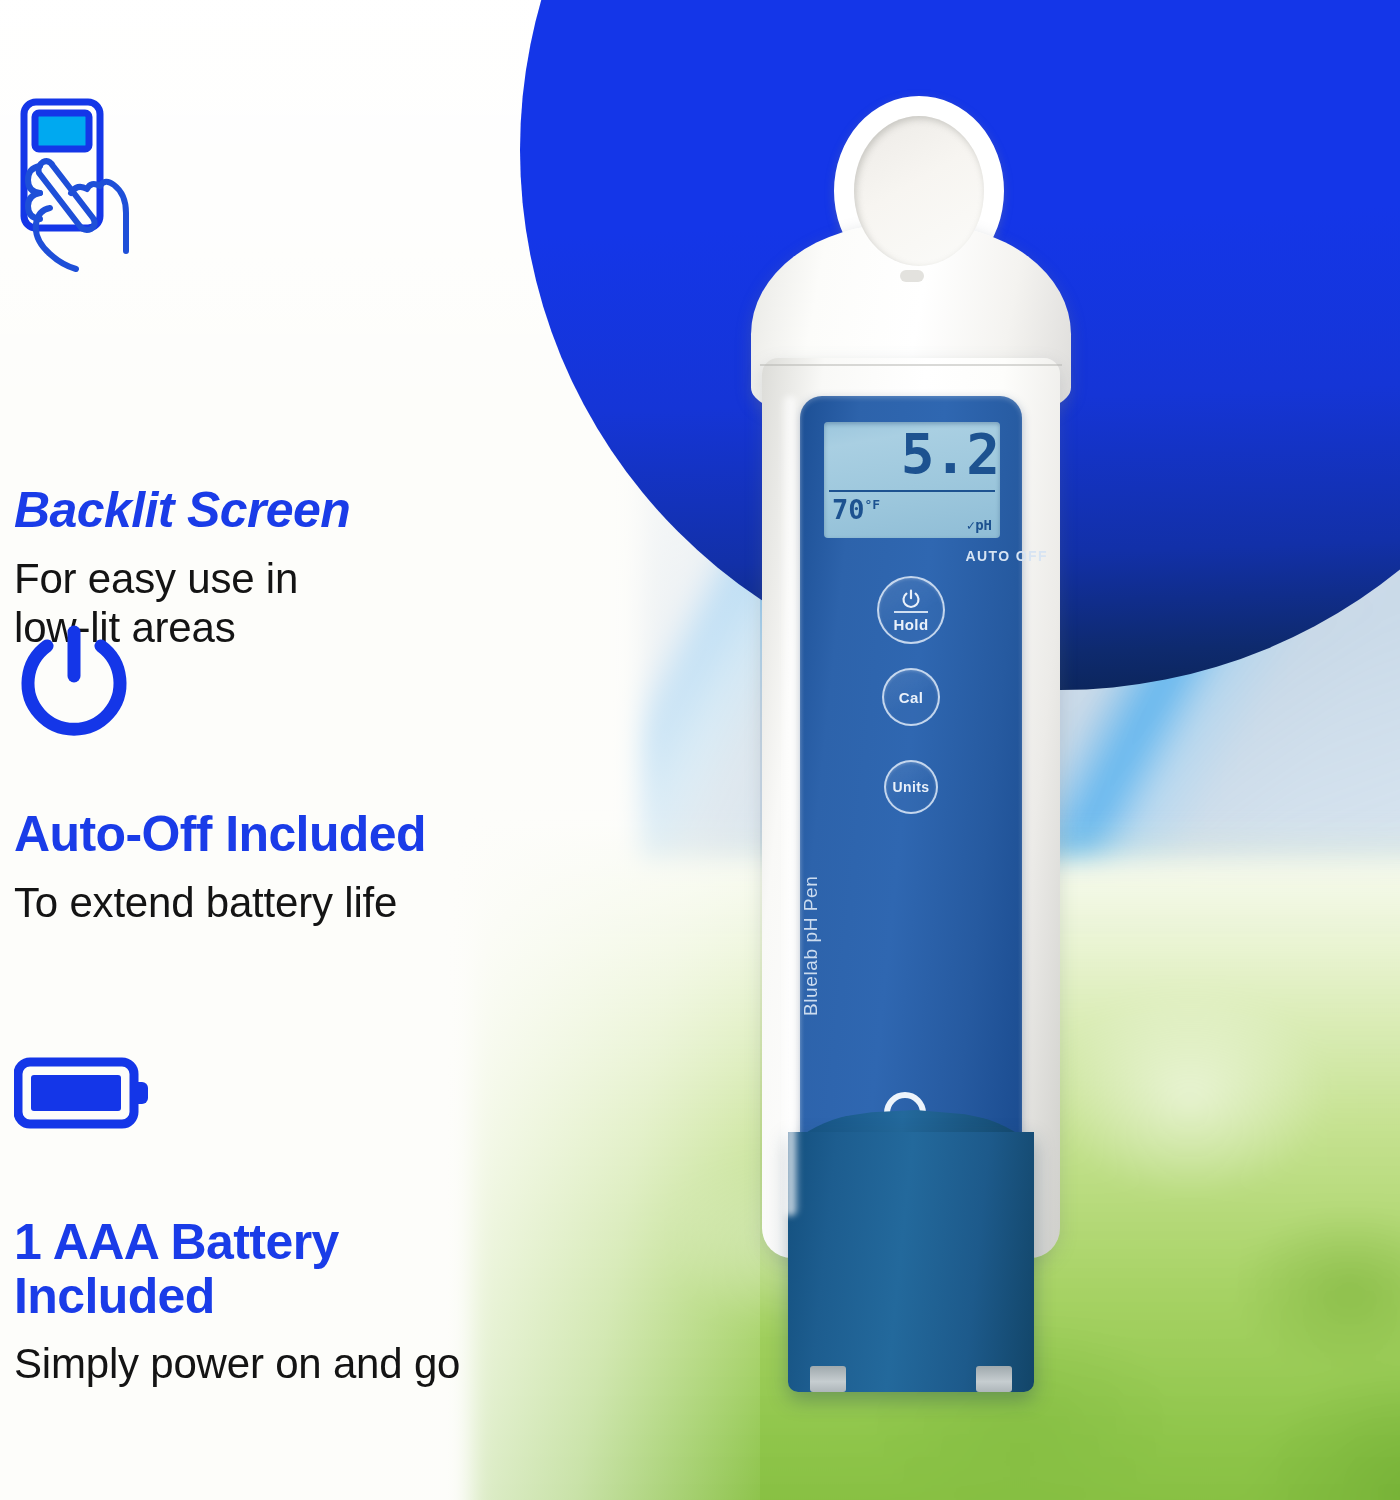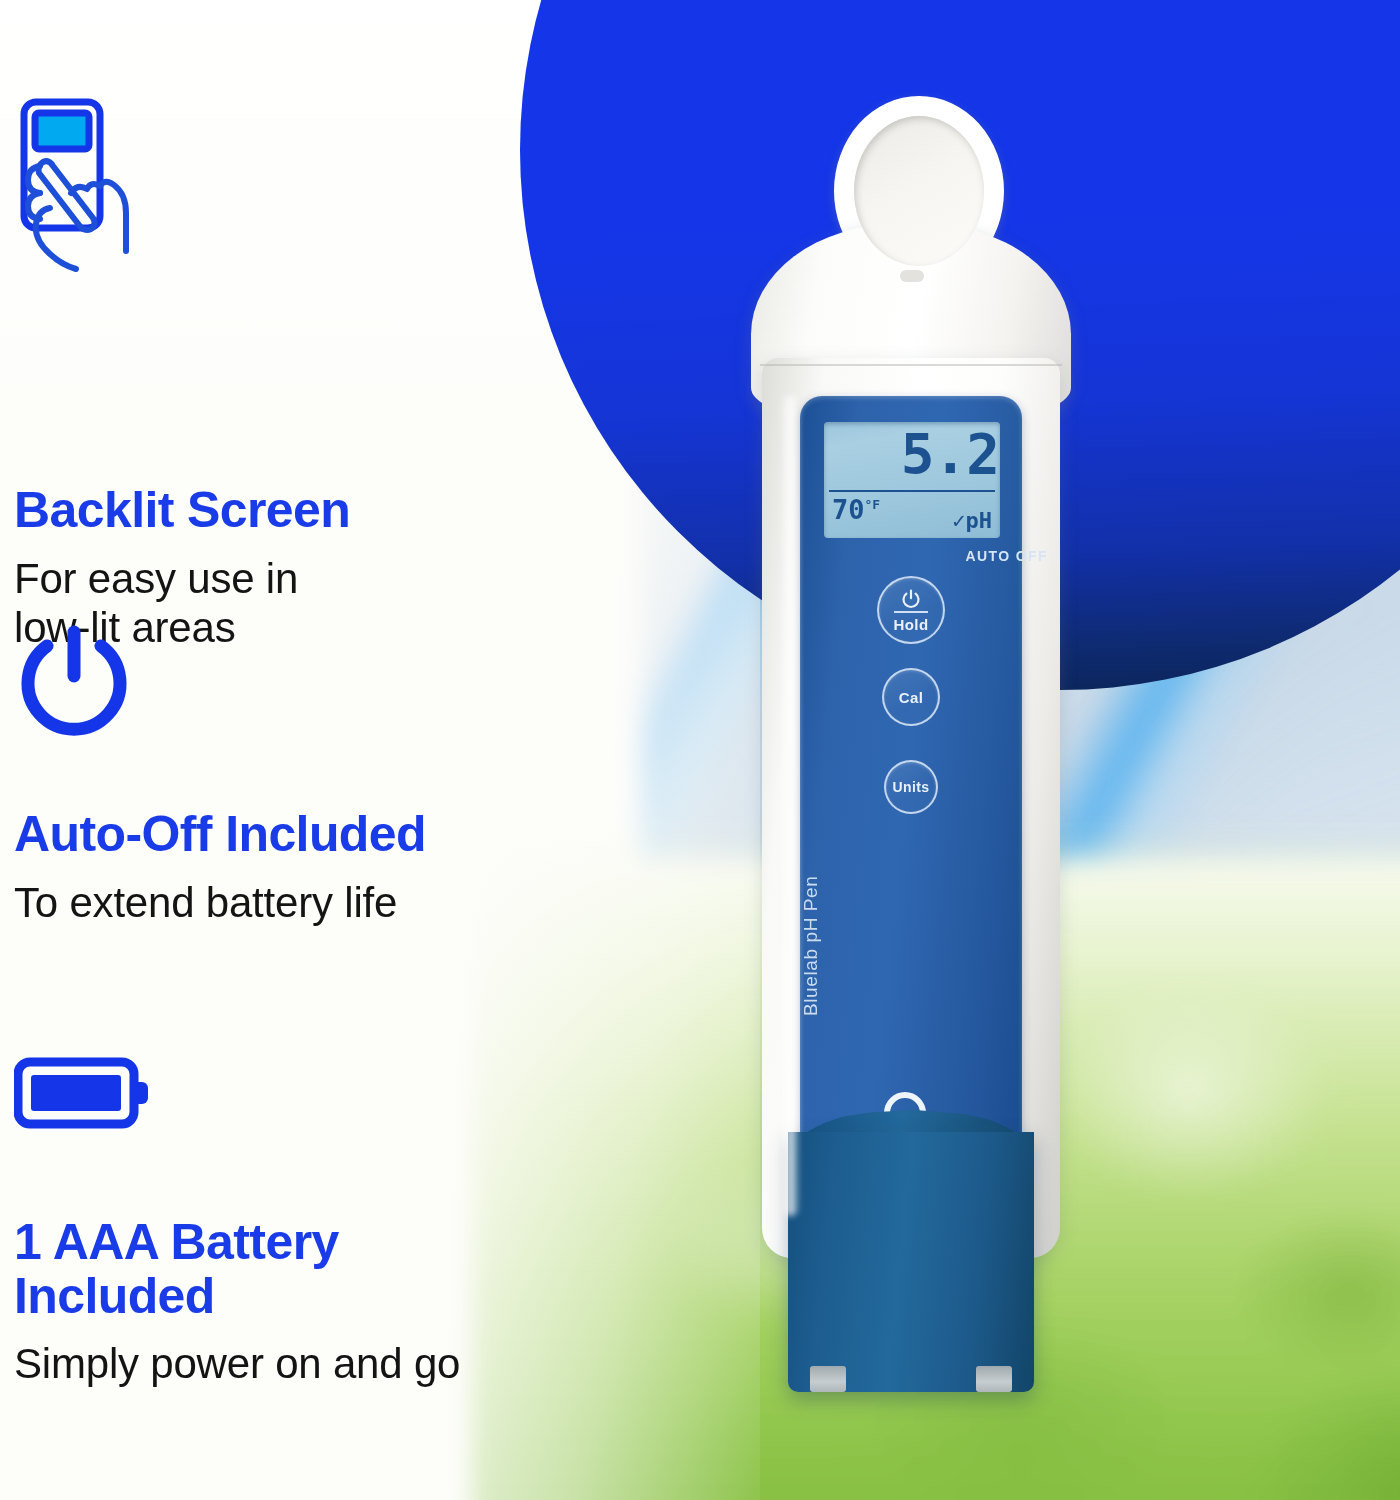--- a/index.html
+++ b/index.html
@@ -88,21 +88,21 @@
   }
   .f-sub {
     color: #141414;
     font-size: 42px;
     line-height: 1.17;
     letter-spacing: -0.2px;
     white-space: pre-line;
   }
 
   .feature-1 { position: absolute; left: 0; top: 0; }
-  .feature-1 .f-title { margin-top: 206px; }
+  .feature-1 .f-title { margin-top: 206px; font-style: italic; }
   .feature-1 .f-sub   { margin-top: 16px; }
 
   .feature-2 { position: absolute; left: 0; top: 526px; }
   .feature-2 .f-title { margin-top: 62px; }
   .feature-2 .f-sub   { margin-top: 16px; }
 
   .feature-3 { position: absolute; left: 0; top: 958px; }
   .feature-3 .f-title { margin-top: 80px; }
   .feature-3 .f-sub   { margin-top: 16px; }
 
@@ -185,21 +185,21 @@
     height: 2px; background: #1d5290;
   }
   .lcd-temp {
     position: absolute; left: 8px; top: 74px;
     font-size: 27px; font-weight: bold; line-height: 1;
     color: #1d5290;
   }
   .lcd-temp sup { font-size: 13px; vertical-align: super; }
   .lcd-ph {
     position: absolute; right: 8px; bottom: 6px;
-    font-size: 22px; font-weight: bold; line-height: 1;
+    font-size: 14px; font-weight: bold; line-height: 1;
     color: #1d5290;
   }
   .auto-off-label {
     position: absolute; left: 74px; top: 452px;
     width: 248px; text-align: right;
     font-size: 14px; font-weight: bold; letter-spacing: 1.4px;
     color: #d7e4f3;
   }
   .btn {
     position: absolute; left: 50%;

